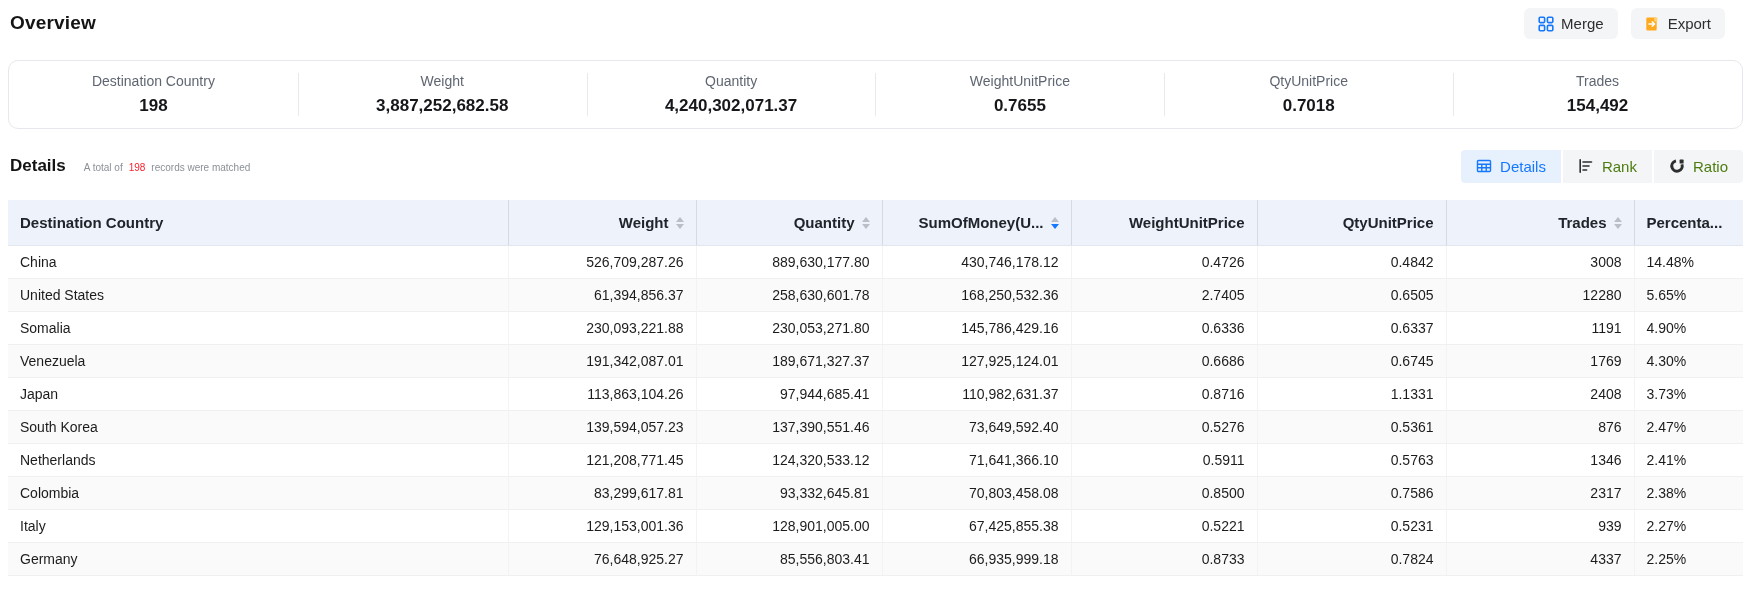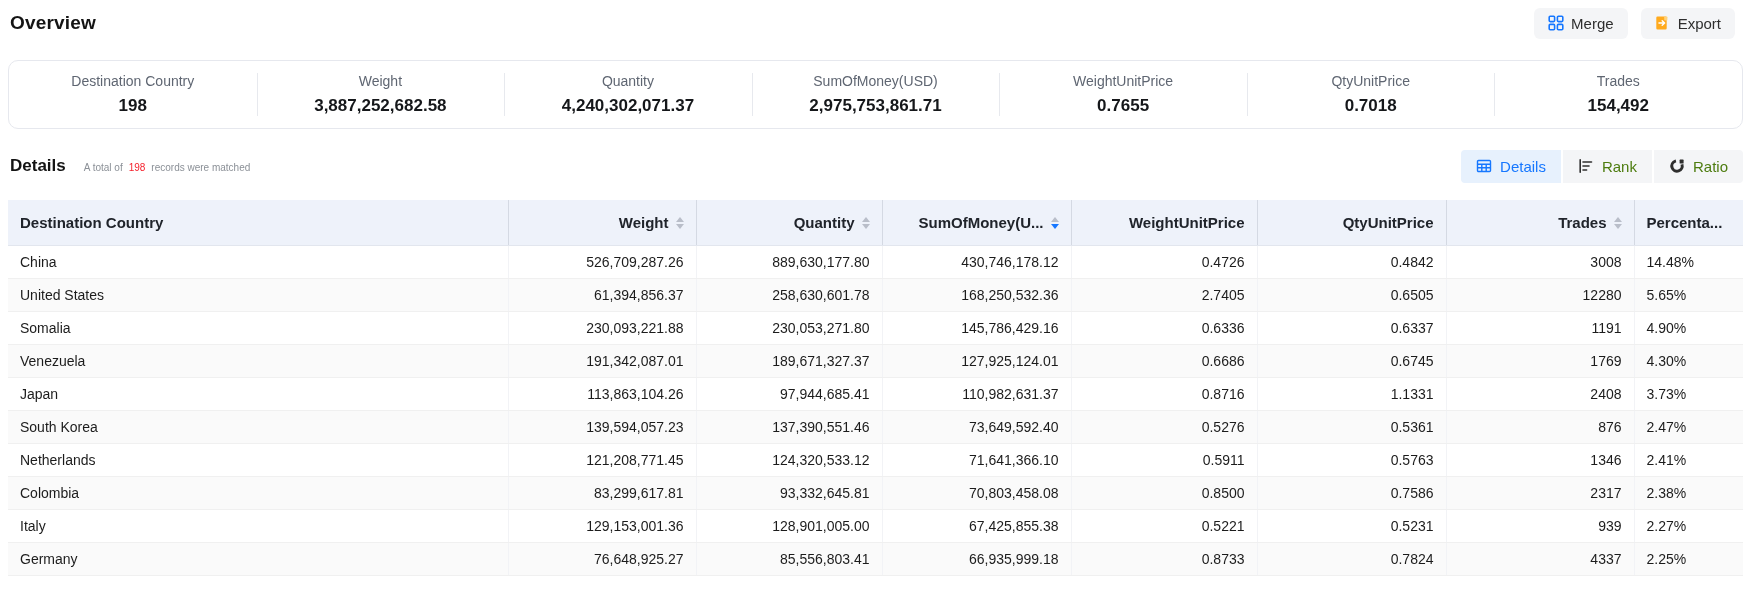--- a/index.html
+++ b/index.html
@@ -1,24 +1,24 @@
 <!DOCTYPE html>
 <html><head>
 <meta charset="utf-8">
 <style>
   * { margin:0; padding:0; box-sizing:border-box; }
   html,body { width:1751px; height:600px; overflow:hidden; background:#fff;
     font-family:"Liberation Sans", sans-serif; color:#1f1f1f; }
 
   
   .topbar { height:46px; display:flex; align-items:center; justify-content:space-between;
-    padding:0 16px 0 10px; }
+    padding:0 26px 0 10px; }
   .page-title { font-size:19px; font-weight:bold; color:#141414; letter-spacing:.2px; }
   .topbar-buttons { display:flex; gap:13px; }
-  .btn { display:inline-flex; align-items:flex-start; gap:7px; background:#f4f5f7; border:none;
+  .btn { display:inline-flex; align-items:flex-end; gap:7px; background:#f4f5f7; border:none;
     border-radius:6px; padding:7px 14px; font-size:15px; color:#2e2e2e; cursor:pointer;
     font-family:inherit; }
   .btn svg { display:block; }
 
   
   .summary-card { margin:14px 8px 0 8px; height:69px; border:1px solid #e6e8ee;
     border-radius:10px; display:flex; align-items:stretch; }
   .summary-item { flex:1; display:flex; flex-direction:column; justify-content:center;
     align-items:center; gap:7px; position:relative; }
   .summary-item + .summary-item::before { content:""; position:absolute; left:0; top:12px;
@@ -103,24 +103,20 @@
       <div class="summary-label">Destination Country</div>
       <div class="summary-value">198</div>
     </div>
     <div class="summary-item">
       <div class="summary-label">Weight</div>
       <div class="summary-value">3,887,252,682.58</div>
     </div>
     <div class="summary-item">
       <div class="summary-label">Quantity</div>
       <div class="summary-value">4,240,302,071.37</div>
-    </div>
-    <div class="summary-item">
-      <div class="summary-label">SumOfMoney(USD)</div>
-      <div class="summary-value">2,975,753,861.71</div>
     </div>
     <div class="summary-item">
       <div class="summary-label">WeightUnitPrice</div>
       <div class="summary-value">0.7655</div>
     </div>
     <div class="summary-item">
       <div class="summary-label">QtyUnitPrice</div>
       <div class="summary-value">0.7018</div>
     </div>
     <div class="summary-item">

